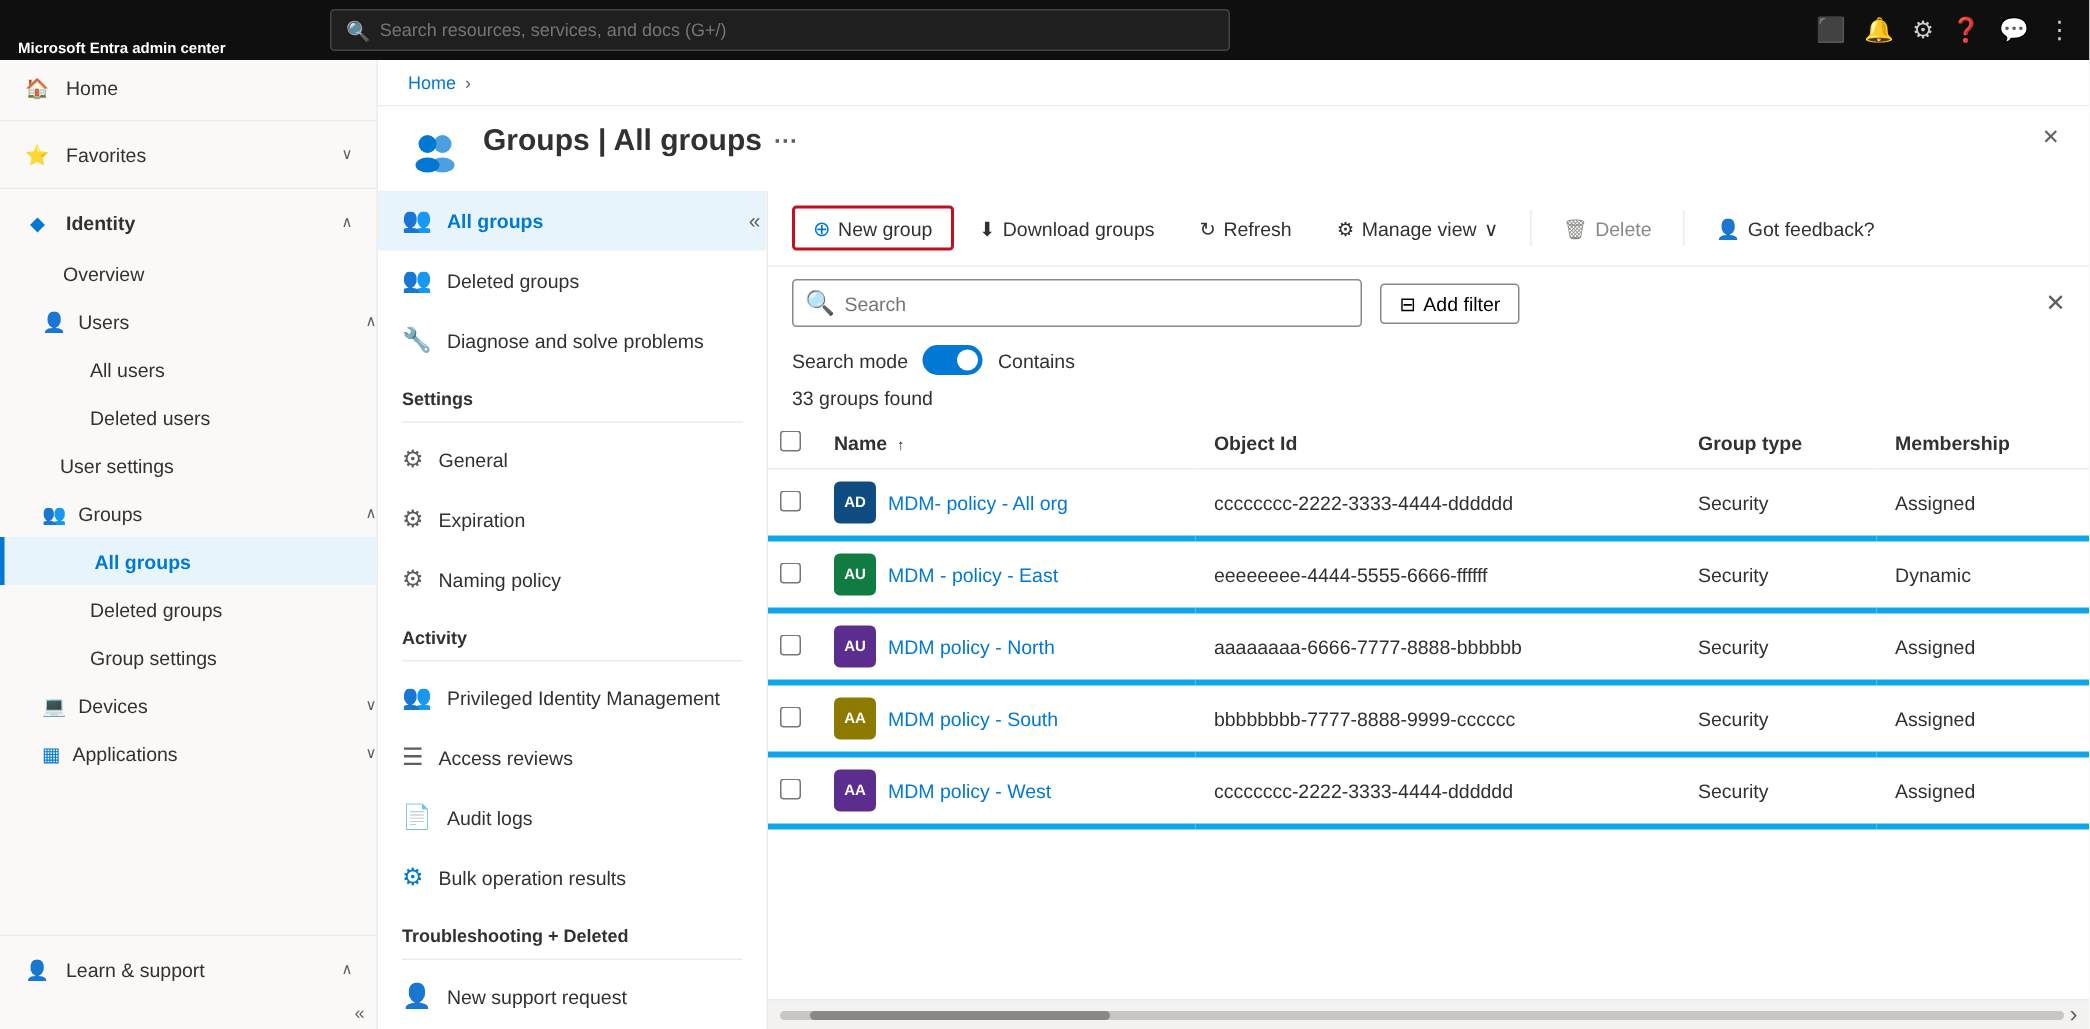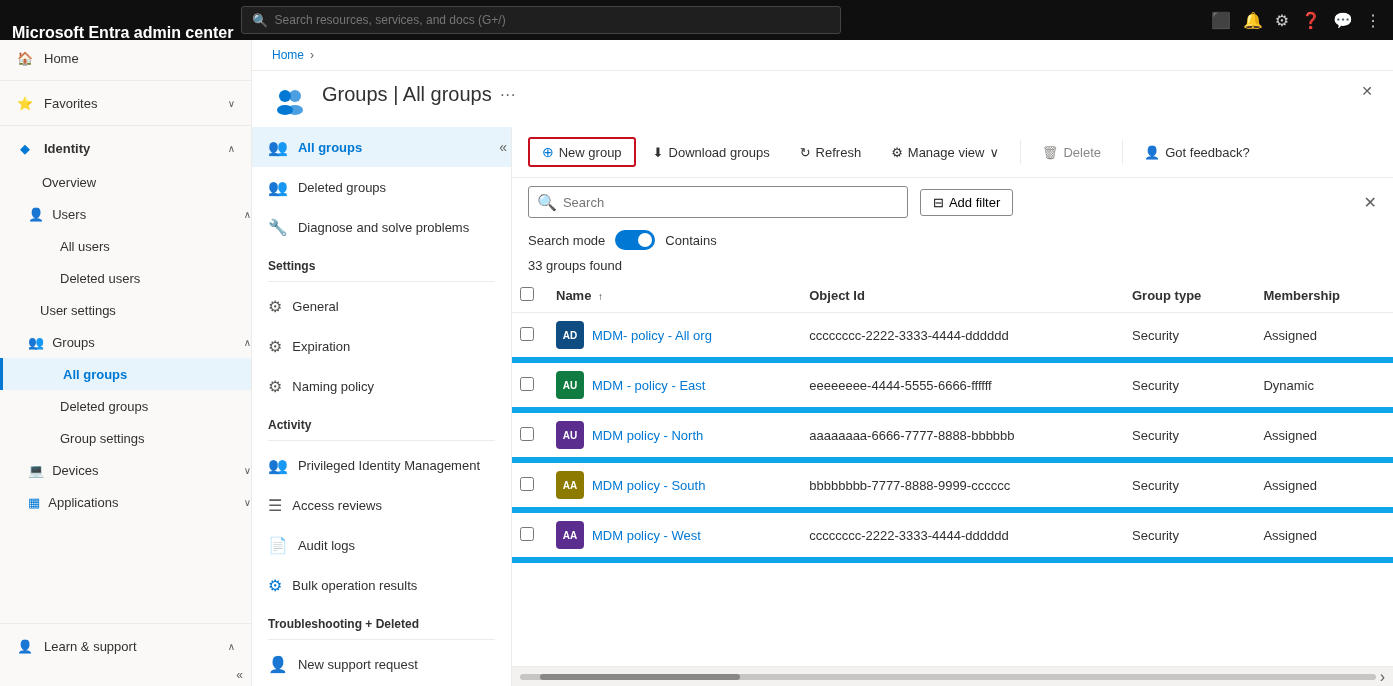--- a/index.html
+++ b/index.html
@@ -2,21 +2,21 @@
 <html><head>
   <meta charset="utf-8">
   <style>
     * { box-sizing: border-box; margin: 0; padding: 0; font-family: 'Segoe UI', Arial, sans-serif; }
     body { background: #f3f2f1; overflow: hidden; width: 1393px; height: 686px; display: flex; flex-direction: column; }
 
     
     .topbar {
       display: flex; align-items: center; background: #0f0f0f; height: 40px; padding: 0 12px; gap: 8px; flex-shrink: 0;
     }
-    .topbar-logo { color: white; font-size: 16px; font-weight: 600; white-space: nowrap; min-width: 200px; margin-top: 25px; }
+    .topbar-logo { color: white; font-size: 10px; font-weight: 600; white-space: nowrap; min-width: 200px; margin-top: 25px; }
     .topbar-search {
       flex: 1; max-width: 600px; background: #1f1f1f; border: 1px solid #444; border-radius: 3px;
       display: flex; align-items: center; padding: 0 10px; gap: 6px; height: 28px;
     }
     .topbar-search input {
       background: transparent; border: none; outline: none; color: #ccc; font-size: 12px; flex: 1;
     }
     .topbar-icons { display: flex; align-items: center; gap: 12px; margin-left: auto; color: #ccc; }
     .topbar-icon { font-size: 16px; cursor: pointer; color: #ccc; }
     .topbar-user { display: flex; align-items: center; gap: 8px; color: #ccc; font-size: 11px; }
@@ -45,21 +45,21 @@
 
     
     .breadcrumb { padding: 8px 20px; font-size: 12px; color: #605e5c; display: flex; align-items: center; gap: 6px; background: white; border-bottom: 1px solid #edebe9; }
     .breadcrumb-link { color: #0078d4; cursor: pointer; }
     .breadcrumb-sep { color: #605e5c; }
 
     
     .page-header { display: flex; align-items: flex-start; padding: 12px 20px 8px; gap: 14px; background: white; }
     .page-header-icon { width: 36px; height: 36px; display: flex; align-items: center; justify-content: center; flex-shrink: 0; }
     .page-header-text { flex: 1; }
-    .page-title { font-size: 20px; font-weight: 400; color: #323130; display: flex; align-items: center; gap: 8px; }
+    .page-title { font-size: 20px; font-weight: 700; color: #323130; display: flex; align-items: center; gap: 8px; }
     .page-subtitle { font-size: 12px; color: #605e5c; margin-top: 2px; }
     .page-header-close { color: #605e5c; cursor: pointer; font-size: 14px; }
 
     
     .left-panel { width: 260px; border-right: 1px solid #edebe9; background: white; overflow-y: auto; flex-shrink: 0; position: relative; }
     .left-panel-collapse { position: absolute; top: 8px; right: 0; cursor: pointer; padding: 4px; color: #605e5c; font-size: 14px; }
     .left-panel-item { display: flex; align-items: center; padding: 10px 16px; gap: 10px; cursor: pointer; font-size: 13px; color: #323130; min-height: 40px; }
     .left-panel-item.active { background: #e8f4fc; color: #0078d4; font-weight: 600; }
     .left-panel-section { font-size: 12px; font-weight: 700; color: #323130; padding: 12px 16px 4px; }
     .left-panel-divider { height: 1px; background: #edebe9; margin: 4px 16px; }
@@ -90,21 +90,21 @@
     .search-mode-bar { display: flex; align-items: center; padding: 4px 16px 8px; gap: 10px; font-size: 13px; color: #323130; background: white; }
     .toggle-switch { display: flex; align-items: center; }
     .toggle { width: 40px; height: 20px; background: #0078d4; border-radius: 10px; position: relative; cursor: pointer; }
     .toggle::after { content: ''; position: absolute; right: 3px; top: 3px; width: 14px; height: 14px; background: white; border-radius: 50%; }
     .results-count { font-size: 13px; color: #323130; padding: 0 16px 6px; background: white; }
 
     
     .table-container { flex: 1; overflow: auto; background: white; }
     table { width: 100%; border-collapse: collapse; font-size: 13px; }
     thead th { padding: 8px 12px; text-align: left; font-weight: 600; color: #323130; border-bottom: 1px solid #edebe9; background: white; position: sticky; top: 0; white-space: nowrap; }
-    tbody tr { border-bottom: 6px solid #0ea5e9; }
+    tbody tr { border-bottom: 4px solid #0ea5e9; }
     td { padding: 8px 12px; color: #323130; }
     .td-name { display: flex; align-items: center; gap: 8px; }
     .group-avatar { width: 28px; height: 28px; border-radius: 4px; display: flex; align-items: center; justify-content: center; color: white; font-size: 10px; font-weight: 700; flex-shrink: 0; }
     .group-link { color: #0078d4; cursor: pointer; text-decoration: none; }
     .checkbox-cell { width: 32px; padding: 8px; }
     input[type=checkbox] { width: 14px; height: 14px; cursor: pointer; }
     .sort-arrow { font-size: 10px; margin-left: 3px; }
 
     
     .bottom-bar { height: 20px; background: #f3f2f1; border-top: 1px solid #edebe9; display: flex; align-items: center; padding: 0 8px; }

